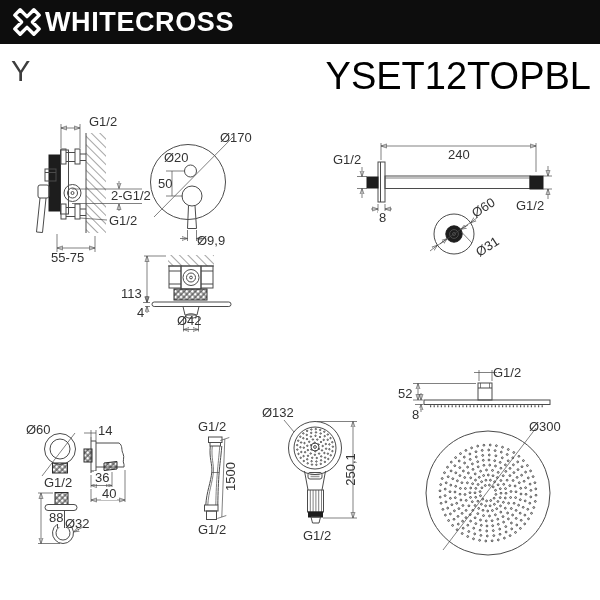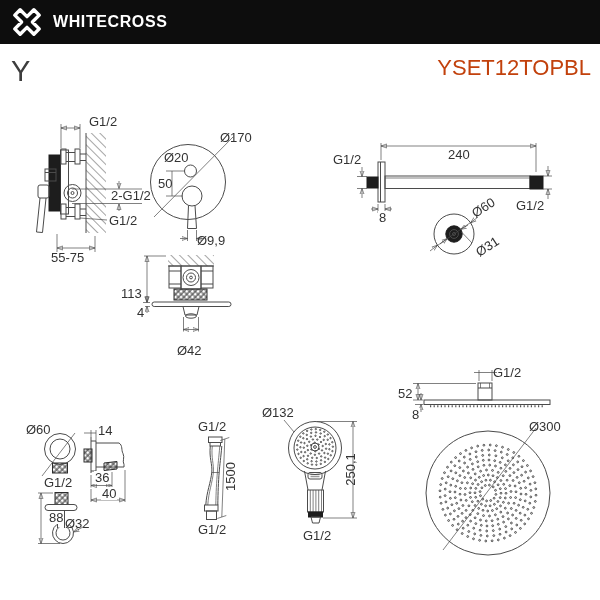--- a/index.html
+++ b/index.html
@@ -1,23 +1,23 @@
 <!DOCTYPE html>
 <html><head>
 <meta charset="utf-8">
 <style>
   html,body{margin:0;padding:0;}
   body{width:600px;height:600px;background:#fff;font-family:"Liberation Sans",sans-serif;position:relative;overflow:hidden;}
   .page{position:absolute;inset:0;}
   .topbar{position:absolute;left:0;top:0;width:600px;height:44px;background:#0d0d0d;display:flex;align-items:center;}
   .logo{margin-left:9px;display:flex;align-items:center;}
-  .brand{color:#fff;font-size:16px;font-weight:700;letter-spacing:.6px;margin-left:8px;}
+  .brand{color:#fff;font-size:27px;font-weight:700;letter-spacing:.6px;margin-left:0;}
   .titlerow{position:absolute;left:0;top:0;width:600px;}
   .series{position:absolute;left:11px;top:55px;font-size:29px;color:#3d3d3d;}
-  .model{position:absolute;right:9px;top:55px;font-size:22px;color:#c2410c;}
+  .model{position:absolute;right:9px;top:55px;font-size:38px;color:#000000;}
   svg.art{position:absolute;left:0;top:0;}
   svg.art line,svg.art path,svg.art rect,svg.art circle,svg.art ellipse,svg.art polygon{stroke:#4b4b4b;fill:none;stroke-width:1;}
   svg.art .blk{fill:#1d1d1d;stroke:#1d1d1d;}
   svg.art .thr{fill:url(#thr);stroke:#2c2c2c;}
   svg.art .hat{fill:url(#hat);stroke:none;}
   svg.art .dots{stroke:#555;stroke-width:2;stroke-dasharray:1.2 2.4;}
   svg.art .thin{stroke-width:.7;}
   .dim{position:absolute;font-size:13px;color:#333;line-height:1;white-space:nowrap;}
   .bg{background:#fff;padding:0 1px;}
   .rot90{transform:rotate(-90deg);transform-origin:center;}
@@ -633,21 +633,21 @@
 
   <span class="dim" style="left:448px;top:148px">240</span>
   <span class="dim" style="left:333px;top:153px">G1/2</span>
   <span class="dim" style="left:516px;top:199px">G1/2</span>
   <span class="dim bg" style="left:378px;top:211px">8</span>
   <span class="dim rot33" style="left:471px;top:201px">Ø60</span>
   <span class="dim rot33" style="left:475px;top:240px">Ø31</span>
 
   <span class="dim bg" style="left:120px;top:287px">113</span>
   <span class="dim bg" style="left:136px;top:306px">4</span>
-  <span class="dim" style="left:177px;top:344px">Ø42</span>
+  <span class="dim" style="left:177px;top:314px">Ø42</span>
 
   <span class="dim" style="left:26px;top:423px">Ø60</span>
   <span class="dim" style="left:98px;top:424px">14</span>
   <span class="dim" style="left:44px;top:476px">G1/2</span>
   <span class="dim bg" style="left:94px;top:471px">36</span>
   <span class="dim bg" style="left:101px;top:487px">40</span>
   <span class="dim bg" style="left:48px;top:511px">88</span>
   <span class="dim" style="left:65px;top:517px">Ø32</span>
 
   <span class="dim" style="left:198px;top:420px">G1/2</span>

